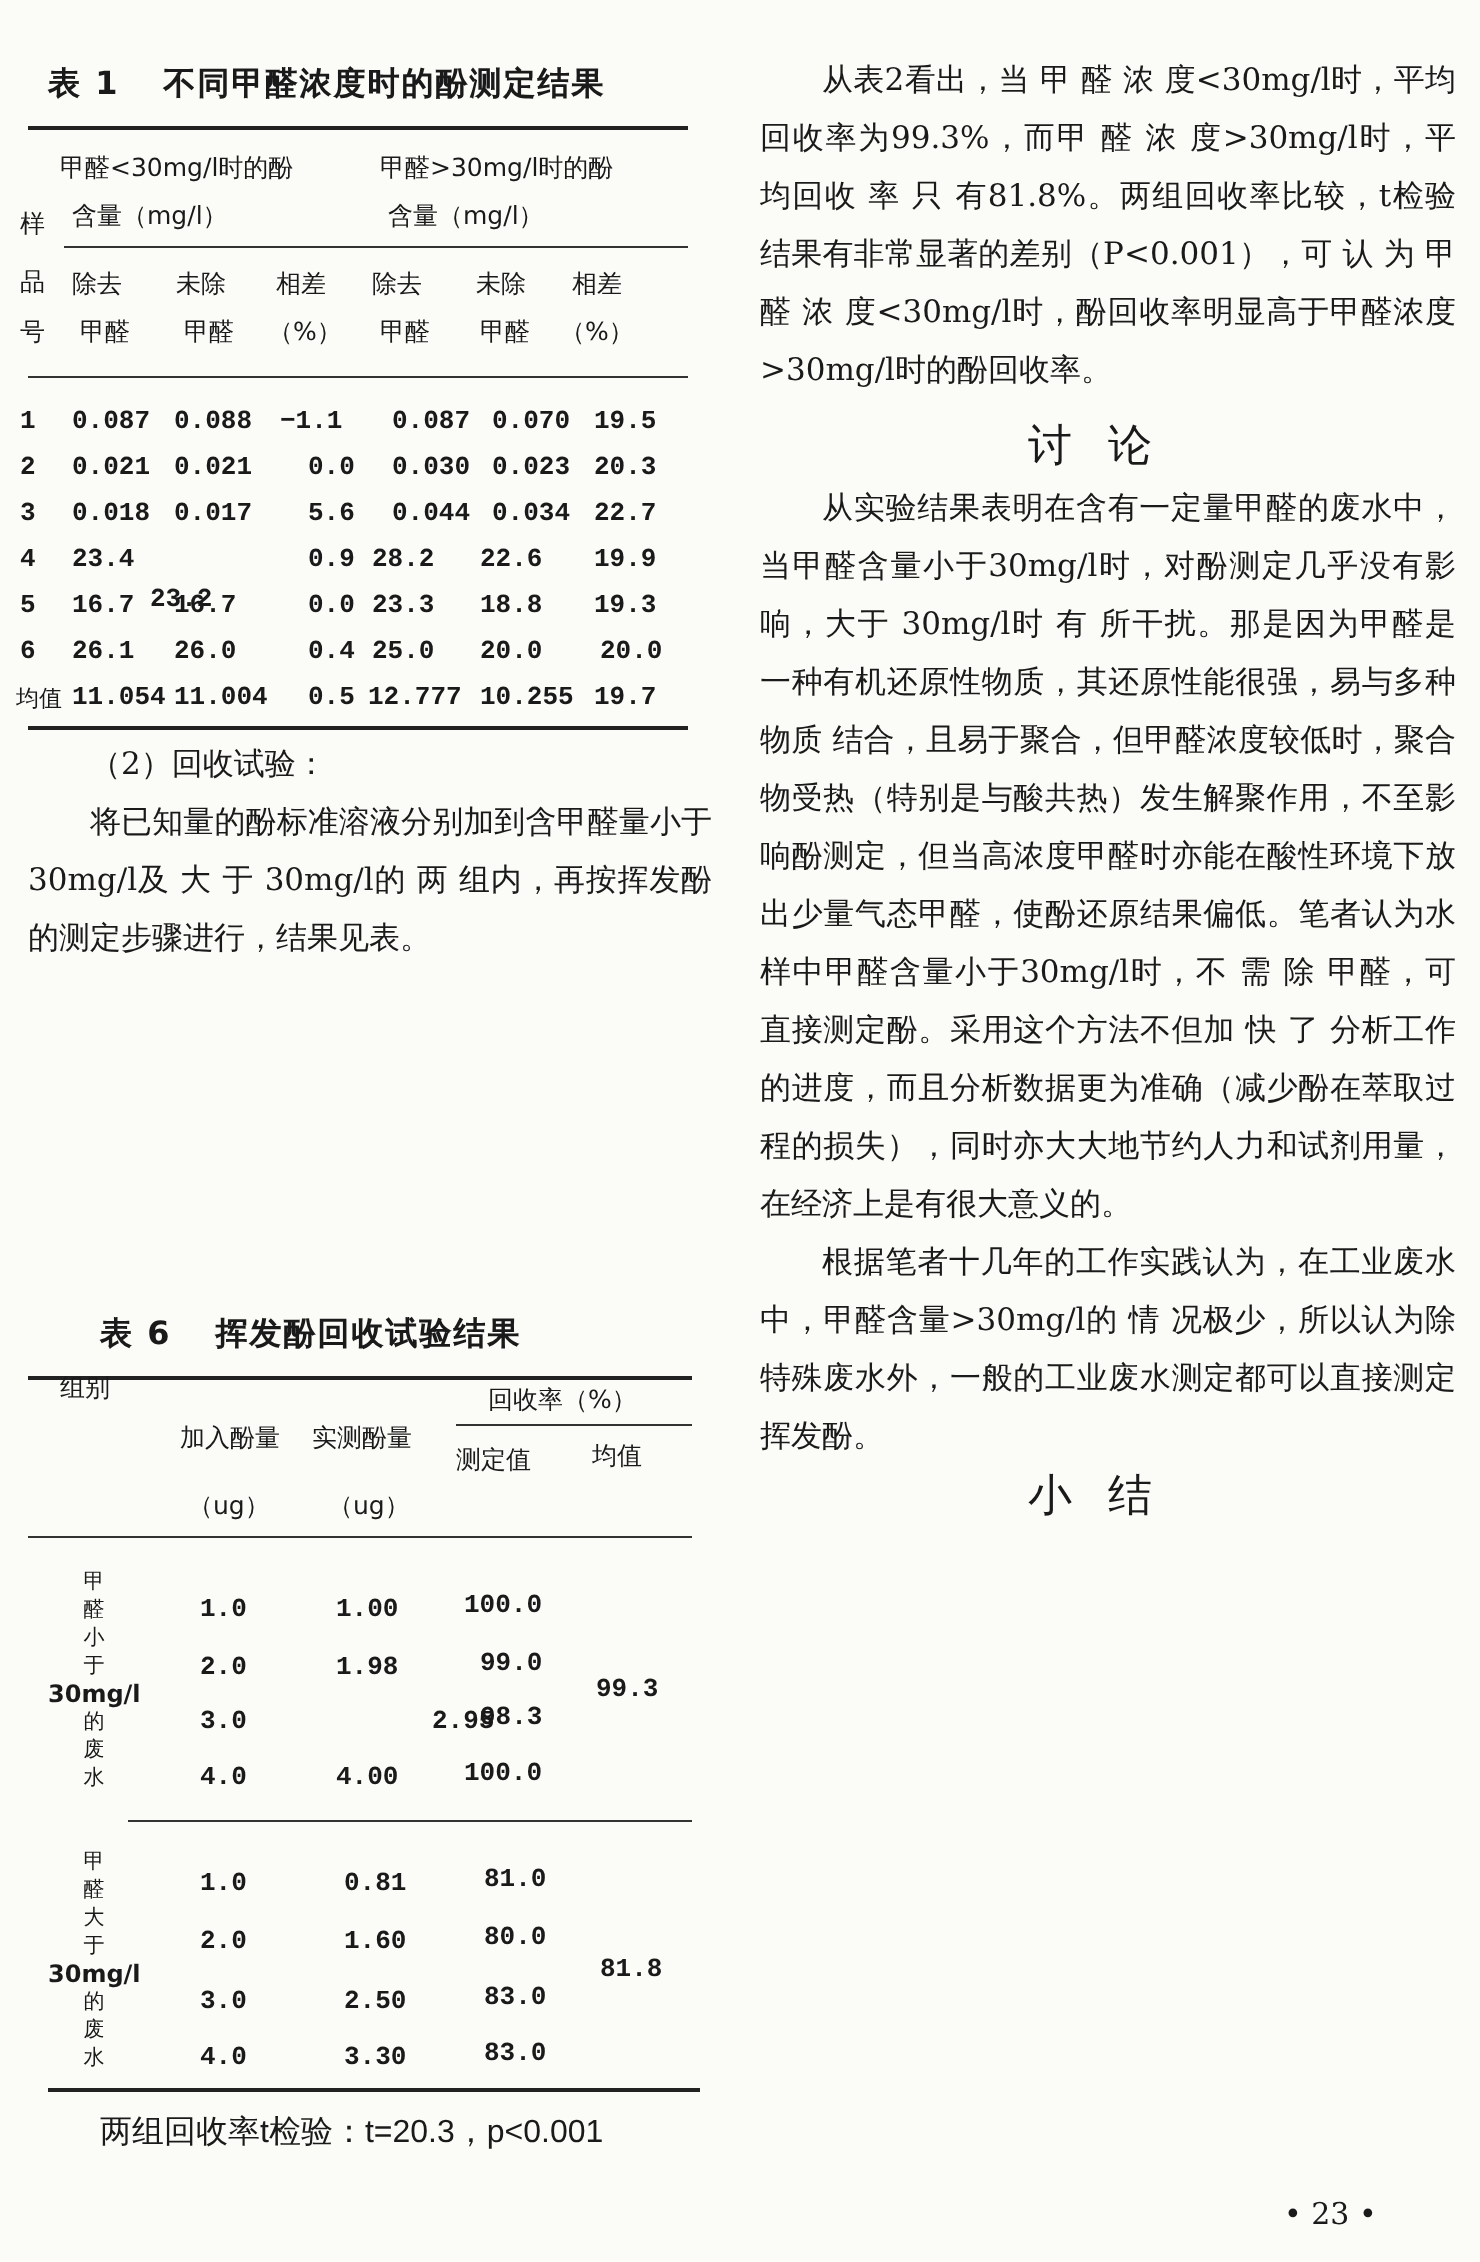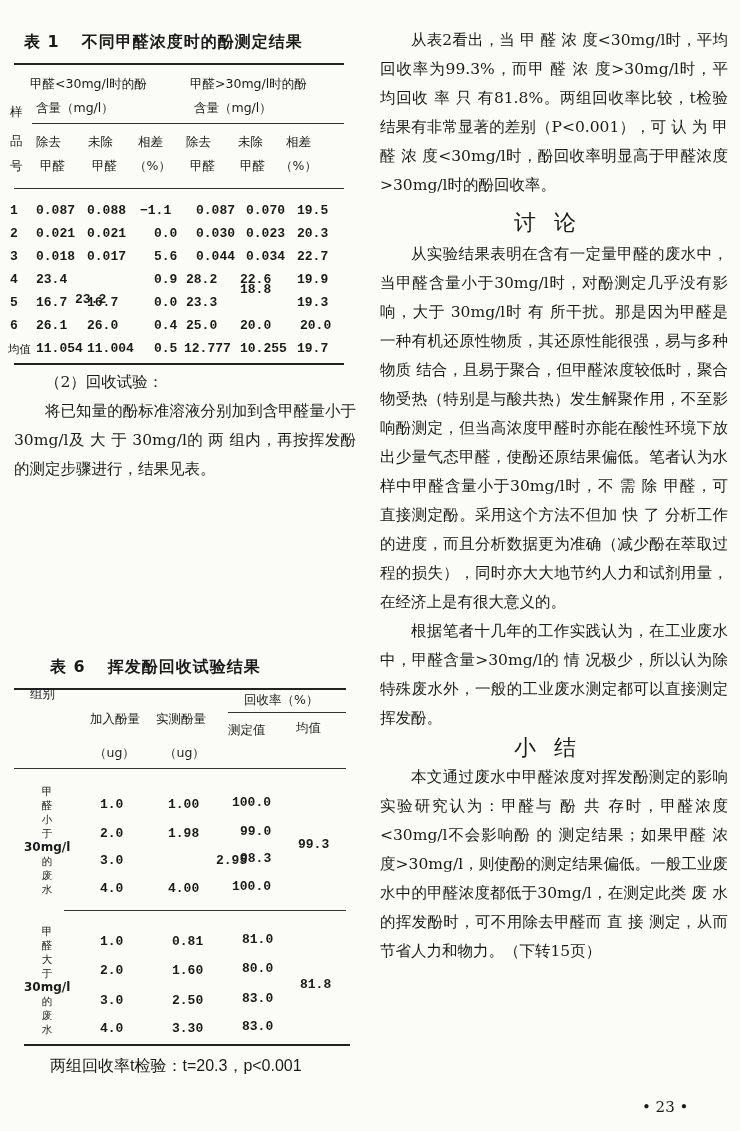--- a/index.html
+++ b/index.html
@@ -95,21 +95,21 @@
     <div class="num-cell" style="left:172px; top:272px;">28.2</div>
     <div class="num-cell" style="left:226px; top:272px;">22.6</div>
     <div class="num-cell" style="left:283px; top:272px;">19.9</div>
   </div>
   <div>
     <div class="num-cell" style="left:-4px; top:295px;">5</div>
     <div class="num-cell" style="left:22px; top:295px;">16.7</div>
     <div class="num-cell" style="left:73px; top:295px;">16.7</div>
     <div class="num-cell" style="left:140px; top:295px;">0.0</div>
     <div class="num-cell" style="left:172px; top:295px;">23.3</div>
-    <div class="num-cell" style="left:226px; top:282px;">18.8</div>
+    <div class="num-cell" style="left:226px; top:295px;">18.8</div>
     <div class="num-cell" style="left:283px; top:295px;">19.3</div>
   </div>
   <div>
     <div class="num-cell" style="left:-4px; top:318px;">6</div>
     <div class="num-cell" style="left:22px; top:318px;">26.1</div>
     <div class="num-cell" style="left:73px; top:318px;">26.0</div>
     <div class="num-cell" style="left:140px; top:318px;">0.4</div>
     <div class="num-cell" style="left:172px; top:318px;">25.0</div>
     <div class="num-cell" style="left:226px; top:318px;">20.0</div>
     <div class="num-cell" style="left:286px; top:318px;">20.0</div>
@@ -202,16 +202,15 @@
 
   <div class="note" style="left:36px; top:1056px;">两组回收率t检验：t=20.3，p&lt;0.001</div>
 </div>
 
 <div class="col right" style="top:26px;">
   <p class="para indent">从表2看出，当 甲 醛 浓 度&lt;30mg/l时，平均回收率为99.3%，而甲 醛 浓 度&gt;30mg/l时，平均回收 率 只 有81.8%。两组回收率比较，t检验结果有非常显著的差别（P&lt;0.001），可 认 为 甲 醛 浓 度&lt;30mg/l时，酚回收率明显高于甲醛浓度&gt;30mg/l时的酚回收率。</p>
   <p class="heading" style="margin:8px 0 2px 0;">讨论</p>
   <p class="para indent">从实验结果表明在含有一定量甲醛的废水中，当甲醛含量小于30mg/l时，对酚测定几乎没有影响，大于 30mg/l时 有 所干扰。那是因为甲醛是一种有机还原性物质，其还原性能很强，易与多种 物质 结合，且易于聚合，但甲醛浓度较低时，聚合物受热（特别是与酸共热）发生解聚作用，不至影响酚测定，但当高浓度甲醛时亦能在酸性环境下放出少量气态甲醛，使酚还原结果偏低。笔者认为水样中甲醛含量小于30mg/l时，不 需 除 甲醛，可直接测定酚。采用这个方法不但加 快 了 分析工作的进度，而且分析数据更为准确（减少酚在萃取过程的损失），同时亦大大地节约人力和试剂用量，在经济上是有很大意义的。</p>
   <p class="para indent">根据笔者十几年的工作实践认为，在工业废水中，甲醛含量&gt;30mg/l的 情 况极少，所以认为除特殊废水外，一般的工业废水测定都可以直接测定挥发酚。</p>
   <p class="heading" style="margin:0;">小结</p>
-  <p class="para indent">本文通过废水中甲醛浓度对挥发酚测定的影响实验研究认为：甲醛与 酚 共 存时，甲醛浓度&lt;30mg/l不会影响酚 的 测定结果；如果甲醛 浓 度&gt;30mg/l，则使酚的测定结果偏低。一般工业废水中的甲醛浓度都低于30mg/l，在测定此类 废 水的挥发酚时，可不用除去甲醛而 直 接 测定，从而节省人力和物力。（下转15页）</p>
 </div>
 
 <div class="page-num" style="left:642px; top:1098px;">• 23 •</div>
 
 </body></html>

